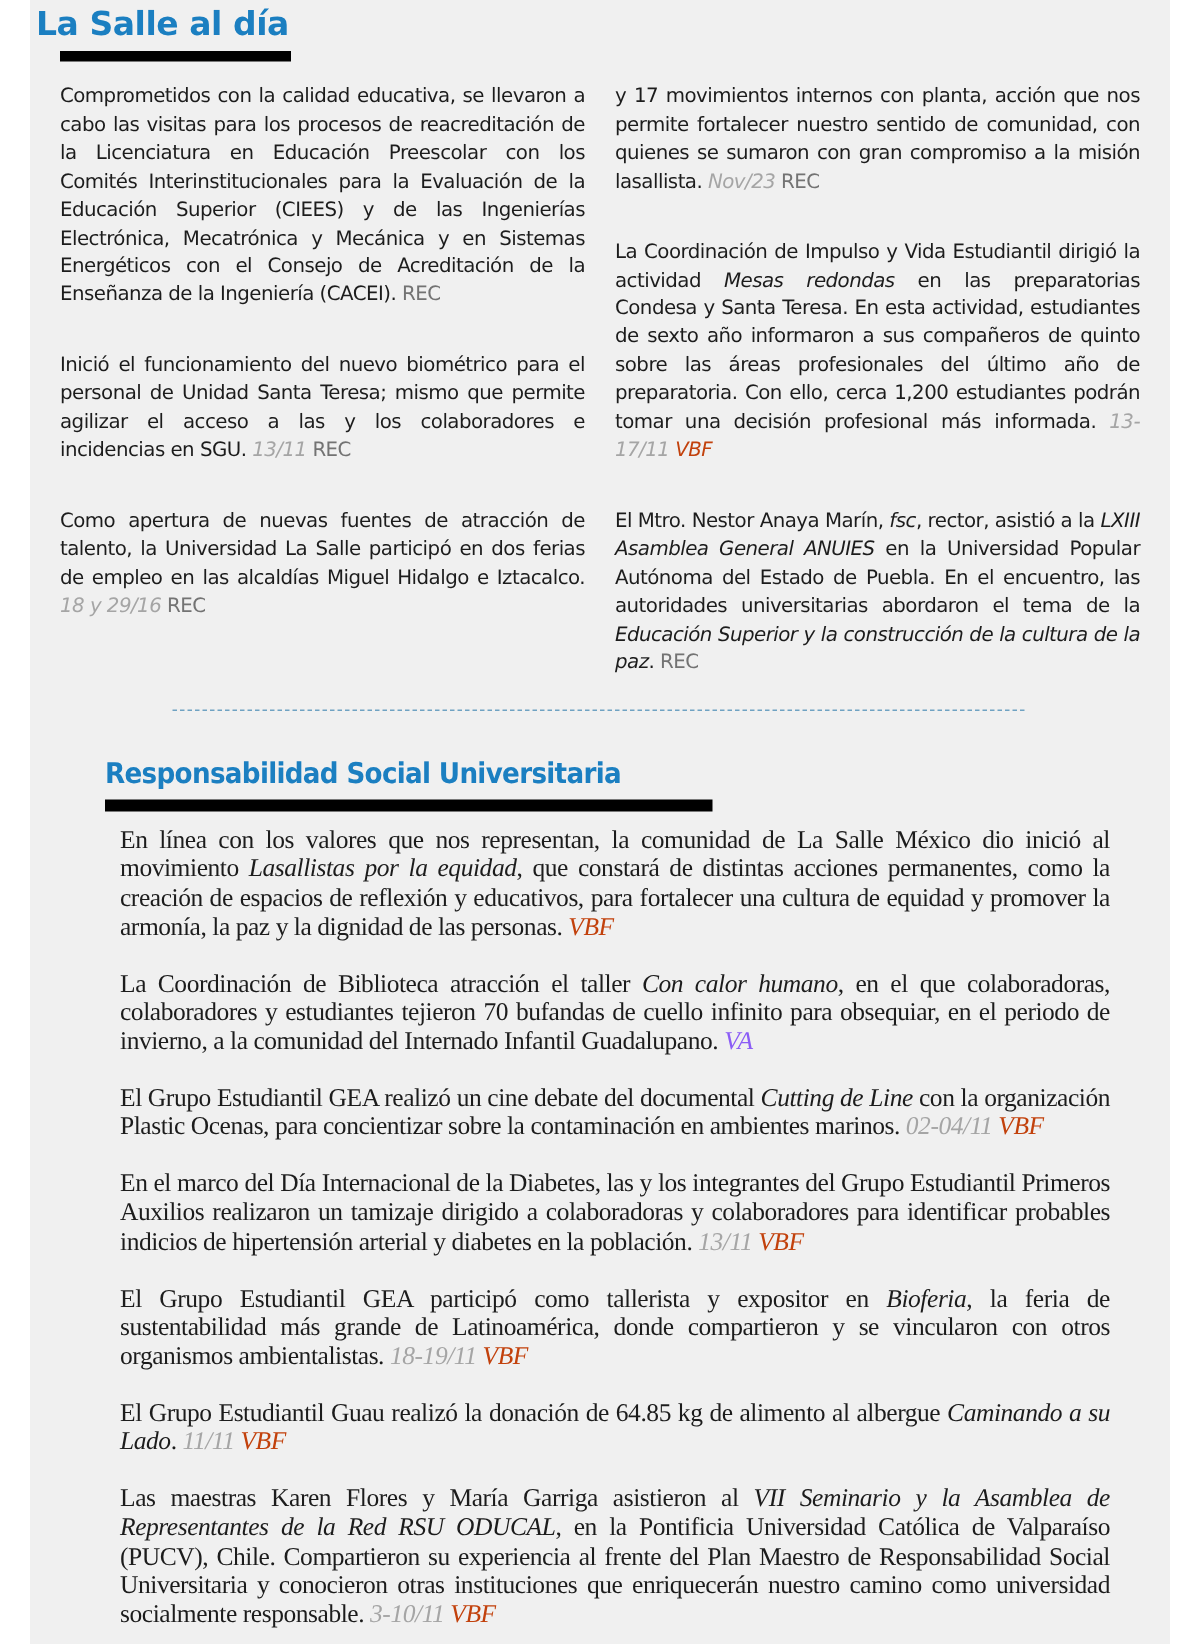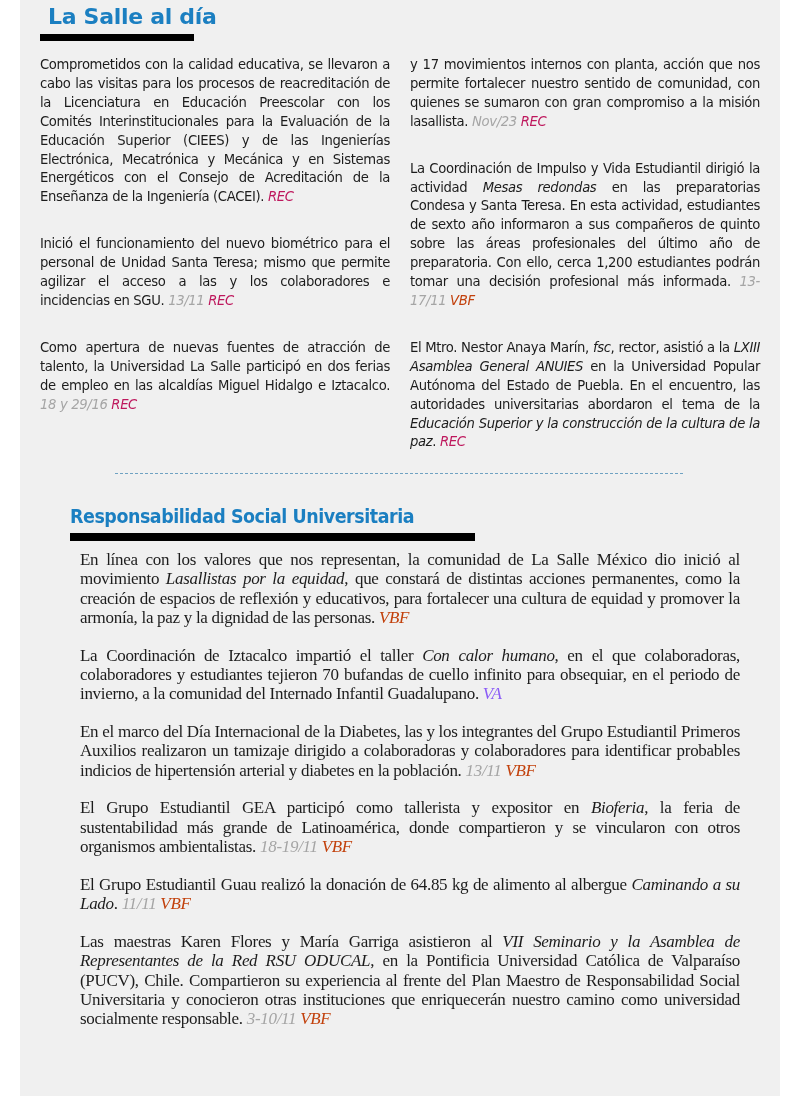--- a/index.html
+++ b/index.html
@@ -1,25 +1,25 @@
 <!DOCTYPE html>
 <html><head>
 <meta charset="utf-8">
 <style>
   html, body { margin: 0; padding: 0; background: #ffffff; }
   body { width: 800px; height: 1100px; position: relative; overflow: hidden; font-family: "DejaVu Sans", sans-serif; }
   .panel { position: absolute; left: 20px; top: 0; width: 760px; height: 1096px; background: #f0f0f0; }
-  .title1 { position: absolute; left: 48px; top: 4px; font-family: "DejaVu Sans", sans-serif; font-weight: bold; font-size: 22px; color: #1b7fc1; letter-spacing: -0.3px; }
+  .title1 { position: absolute; left: 24px; top: 4px; font-family: "DejaVu Sans", sans-serif; font-weight: bold; font-size: 22px; color: #1b7fc1; letter-spacing: -0.3px; }
   .bar1 { position: absolute; left: 40px; top: 34px; width: 154px; height: 7px; background: #000; }
   .col { position: absolute; font-family: "DejaVu Sans", sans-serif; font-size: 13.2px; line-height: 18.9px; color: #1c1c1c; text-align: justify; letter-spacing: -0.35px; }
   .col1 { left: 40px; top: 56px; width: 350px; }
   .col2 { left: 410px; top: 56px; width: 350px; }
   .col p { margin: 0 0 28px 0; }
   .date { color: #a5a5a5; font-style: italic; }
-  .rec { color: #be185d; font-style: italic; }
+  .rec { color: #737373; }
   .vbf { color: #c2410c; font-style: italic; }
   .va { color: #8b5cf6; font-style: italic; }
   em { font-style: italic; }
   .divider { position: absolute; left: 115px; top: 473px; width: 568px; height: 0; border-top: 1.5px dashed #6fa2c2; }
   .title2 { position: absolute; left: 70px; top: 505px; font-family: "DejaVu Sans", sans-serif; font-weight: bold; font-size: 19px; color: #1b7fc1; letter-spacing: -0.5px; transform: scaleX(0.92); transform-origin: left; }
   .bar2 { position: absolute; left: 70px; top: 533px; width: 405px; height: 8px; background: #000; }
   .rsu { position: absolute; left: 80px; top: 550px; width: 660px; font-family: Liberation Serif, serif; font-size: 17px; line-height: 19.3px; color: #1c1c1c; text-align: justify; letter-spacing: -0.3px; }
   .rsu p { margin: 0 0 18.5px 0; }
 </style>
 </head>
@@ -68,22 +68,27 @@
 
 <div class="title2">Responsabilidad Social Universitaria</div>
 <div class="bar2"></div>
 
 <div class="rsu">
   <p>
     <span>En línea con los valores que nos representan, la comunidad de La Salle México dio inició al movimiento </span><em>Lasallistas por la equidad</em><span>, que constará de distintas acciones permanentes, como la creación de espacios de reflexión y educativos, para fortalecer una cultura de equidad y promover la armonía, la paz y la dignidad de las personas.</span>
     <span class="vbf">VBF</span>
   </p>
   <p>
-    <span>La Coordinación de Iztacalco impartió el taller </span><em>Con calor humano</em><span>, en el que colaboradoras, colaboradores y estudiantes tejieron 70 bufandas de cuello infinito para obsequiar, en el periodo de invierno, a la comunidad del Internado Infantil Guadalupano.</span>
+    <span>La Coordinación de Biblioteca atracción el taller </span><em>Con calor humano</em><span>, en el que colaboradoras, colaboradores y estudiantes tejieron 70 bufandas de cuello infinito para obsequiar, en el periodo de invierno, a la comunidad del Internado Infantil Guadalupano.</span>
     <span class="va">VA</span>
+  </p>
+  <p>
+    <span>El Grupo Estudiantil GEA realizó un cine debate del documental </span><em>Cutting de Line</em><span> con la organización Plastic Ocenas, para concientizar sobre la contaminación en ambientes marinos.</span>
+    <span class="date">02-04/11</span>
+    <span class="vbf">VBF</span>
   </p>
   <p>
     <span>En el marco del Día Internacional de la Diabetes, las y los integrantes del Grupo Estudiantil Primeros Auxilios realizaron un tamizaje dirigido a colaboradoras y colaboradores para identificar probables indicios de hipertensión arterial y diabetes en la población.</span>
     <span class="date">13/11</span>
     <span class="vbf">VBF</span>
   </p>
   <p>
     <span>El Grupo Estudiantil GEA participó como tallerista y expositor en </span><em>Bioferia</em><span>, la feria de sustentabilidad más grande de Latinoamérica, donde compartieron y se vincularon con otros organismos ambientalistas.</span>
     <span class="date">18-19/11</span>
     <span class="vbf">VBF</span>

